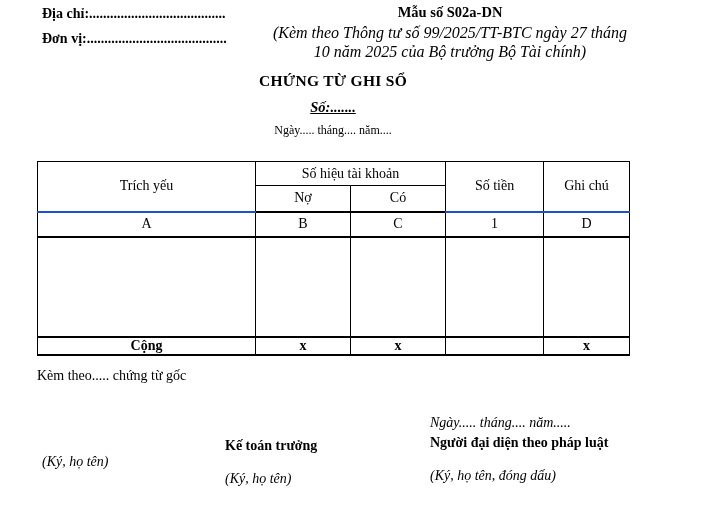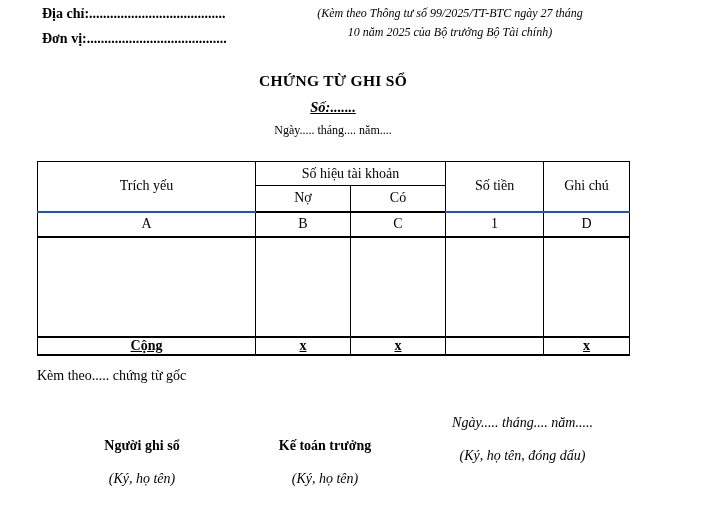--- a/index.html
+++ b/index.html
@@ -13,21 +13,21 @@
   }
   .abs { position: absolute; }
 
   
   .header-left { left: 42px; top: 6px; font-weight: bold; font-size: 14px; }
   .header-left div { margin-bottom: 9px; }
 
   
   .header-right { left: 270px; top: 4px; width: 360px; text-align: center; }
   .form-no { font-weight: bold; font-size: 14.5px; margin-bottom: 2px; }
-  .form-note { font-style: italic; font-size: 12px; line-height: 19px; }
+  .form-note { font-style: italic; font-size: 16px; line-height: 19px; }
 
   
   .title-block { left: 37px; top: 72px; width: 592px; text-align: center; }
   .doc-title { font-weight: bold; font-size: 15.5px; letter-spacing: .3px; }
   .doc-number { font-weight: bold; font-style: italic; font-size: 14.5px; margin-top: 9px; text-decoration: underline; }
   .doc-date { font-size: 12px; margin-top: 7px; }
 
   
   .voucher-table {
     left: 37px; top: 161px; width: 592px;
@@ -36,44 +36,45 @@
   }
   .voucher-table td, .voucher-table th {
     border: 1px solid #000;
     text-align: center; vertical-align: middle;
     font-weight: normal; padding: 0 2px;
   }
   .r-h1 td { height: 24px; }
   .r-h2 td { height: 26px; border-bottom: 2px solid #000; }
   .r-code td { height: 25px; border-bottom: 2px solid #000; }
   .r-body td { height: 100px; border-bottom: 2px solid #000; }
-  .r-total td { height: 16px; font-weight: bold; border-bottom: 2px solid #000; text-decoration: underline; }
+  .r-total td { height: 16px; font-weight: bold; border-bottom: 2px solid #000; }
   td.span-bottom { border-bottom: 2px solid #1d4ed8; }
 
   
   .attach-note { left: 37px; top: 368px; font-size: 14px; }
 
   
-  .sig { text-align: center; font-size: 14px; }
+  .sig { text-align: left; font-size: 14px; }
   .sig-1 { left: 42px;  top: 437px; width: 200px; }
   .sig-2 { left: 225px; top: 437px; width: 200px; }
   .sig-3 { left: 430px; top: 415px; width: 185px; }
   .sig-title { font-weight: bold; line-height: 17px; }
   .sig-sub { font-style: italic; margin-top: 17px; }
   .sig-date { font-style: italic; margin-bottom: 3px; }
 </style>
 </head>
 <body>
 
 <div class="abs header-left">
   <div>Địa chỉ:.......................................</div>
   <div>Đơn vị:........................................</div>
 </div>
 
 <div class="abs header-right">
+  <div class="form-no">Mẫu số S02a-DN</div>
   <div class="form-note">
     <div>(Kèm theo Thông tư số 99/2025/TT-BTC ngày 27 tháng</div>
     <div>10 năm 2025 của Bộ trưởng Bộ Tài chính)</div>
   </div>
 </div>
 
 <div class="abs title-block">
   <div class="doc-title">CHỨNG TỪ GHI SỔ</div>
   <div class="doc-number">Số:.......</div>
   <div class="doc-date">Ngày..... tháng.... năm....</div>
@@ -118,25 +119,25 @@
       <td>x</td>
       <td></td>
       <td>x</td>
     </tr>
   </tbody>
 </table>
 
 <div class="abs attach-note">Kèm theo..... chứng từ gốc</div>
 
 <div class="abs sig sig-1">
-  <div class="sig-title">Người ghi sổ</div>
   <div class="sig-sub">(Ký, họ tên)</div>
 </div>
 
 <div class="abs sig sig-2">
   <div class="sig-title">Kế toán trưởng</div>
   <div class="sig-sub">(Ký, họ tên)</div>
 </div>
 
 <div class="abs sig sig-3">
   <div class="sig-date">Ngày..... tháng.... năm.....</div>
+  <div class="sig-title">Người đại diện theo pháp luật</div>
   <div class="sig-sub">(Ký, họ tên, đóng dấu)</div>
 </div>
 
 </body></html>

